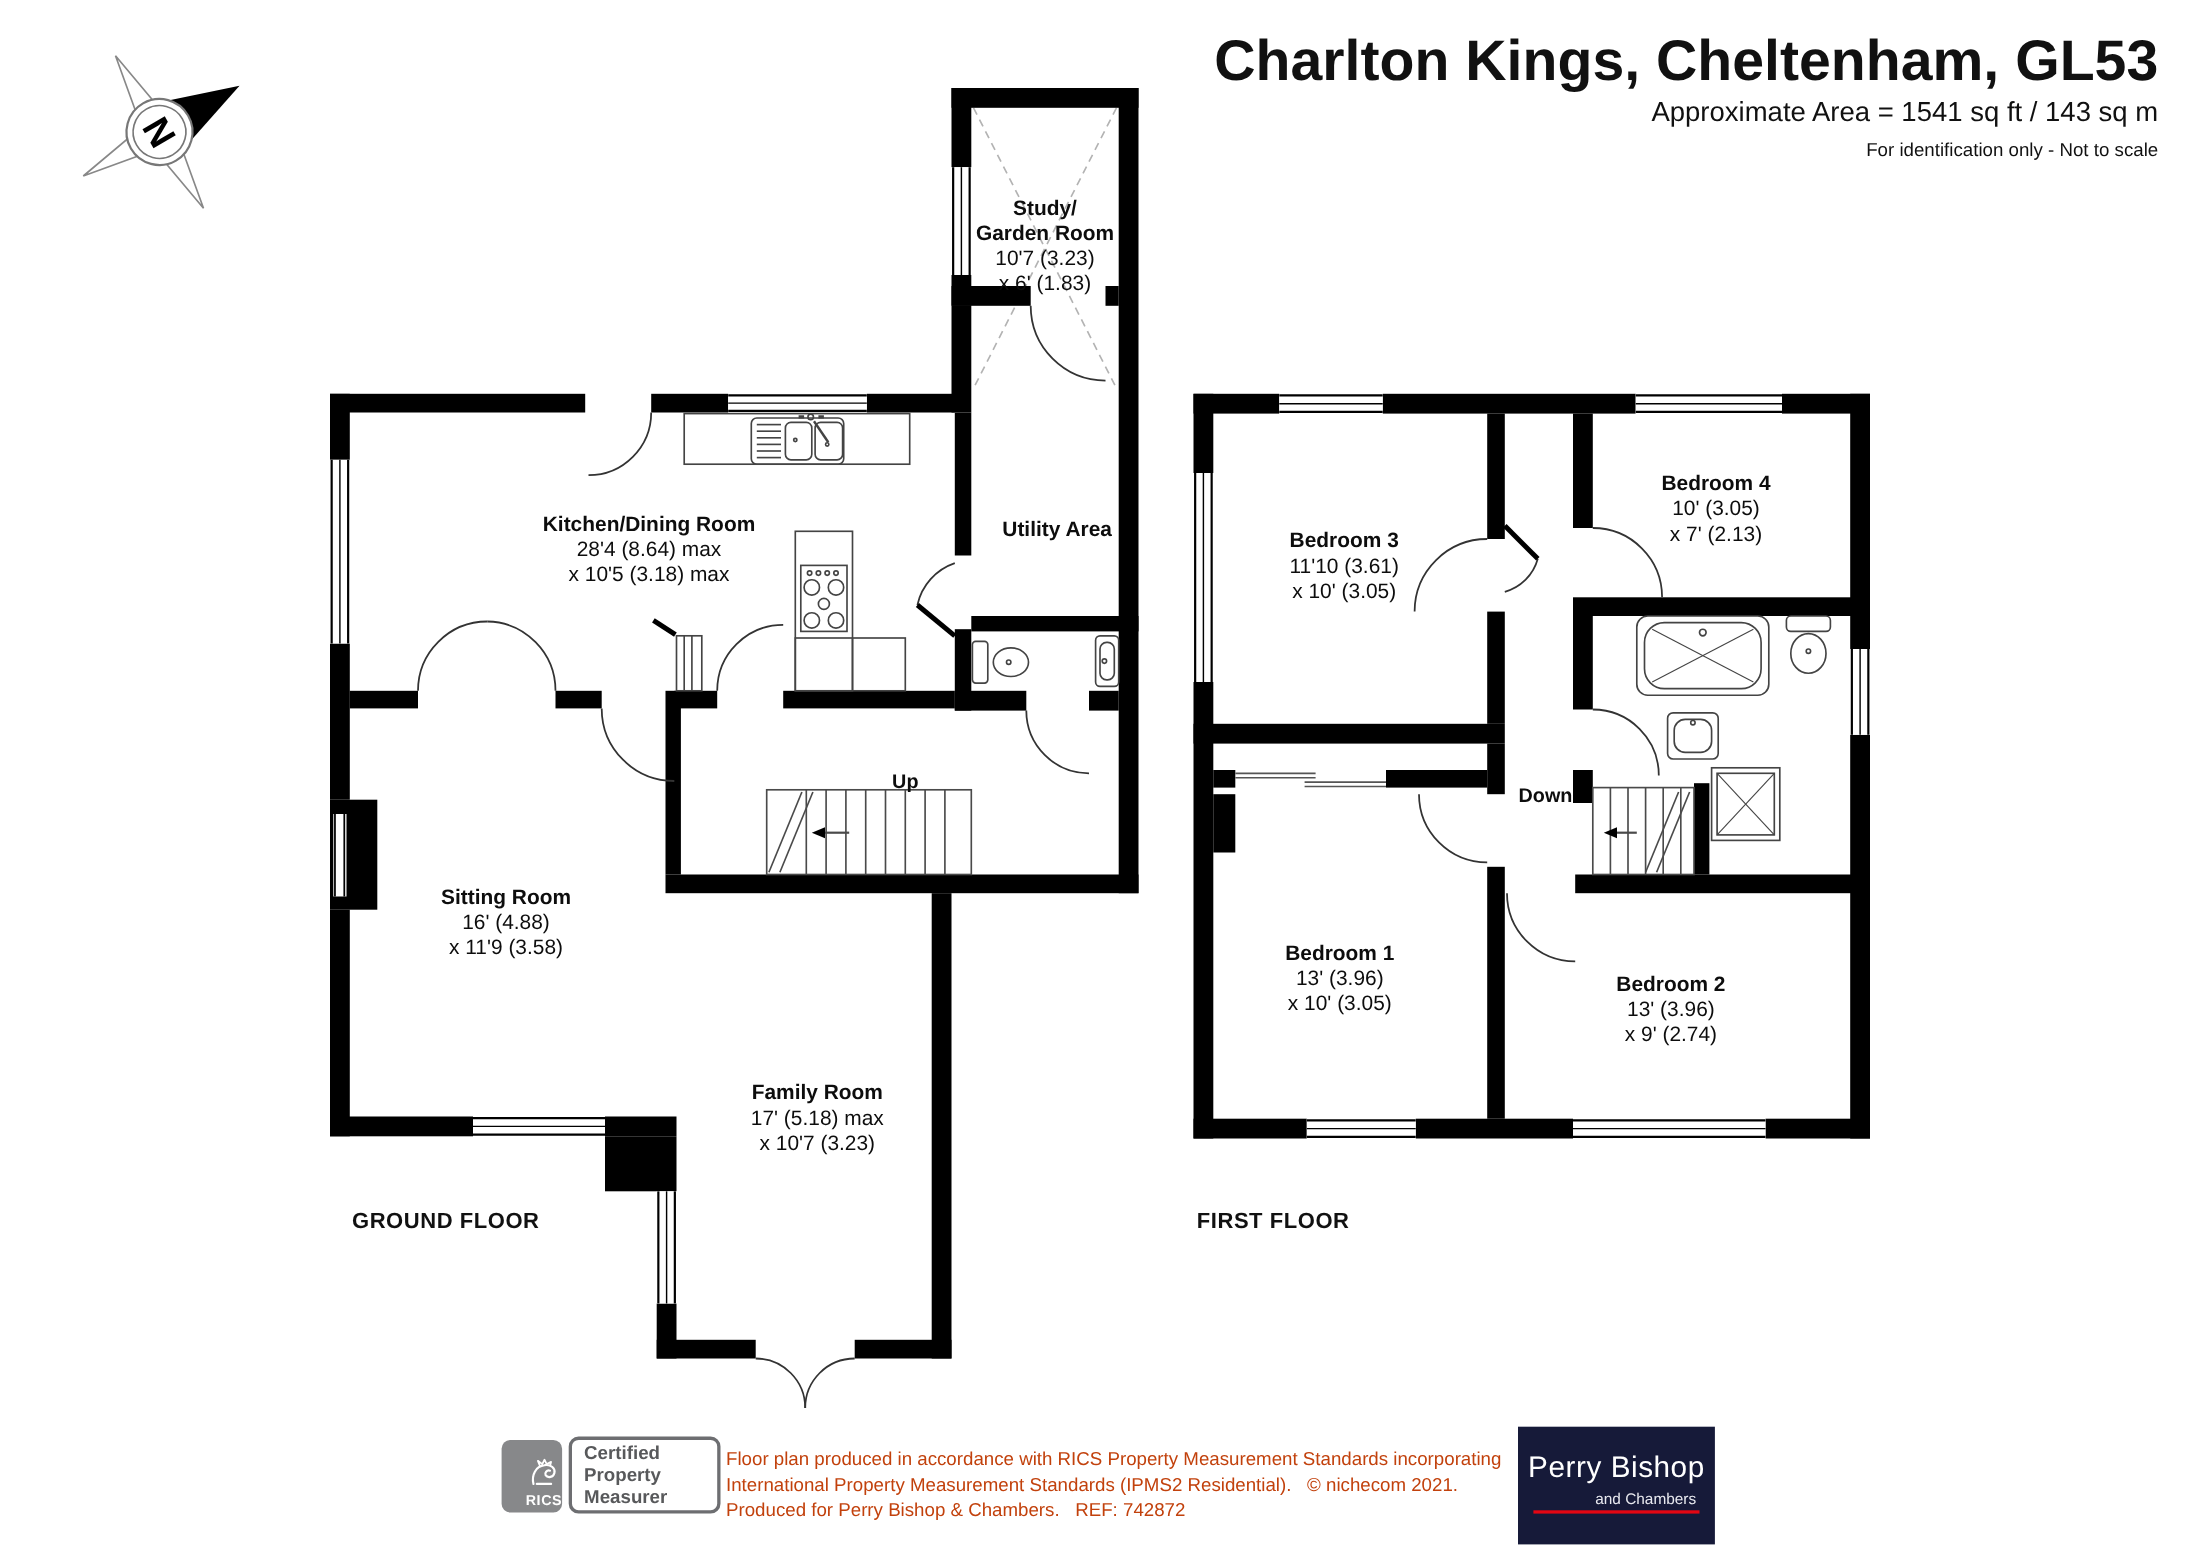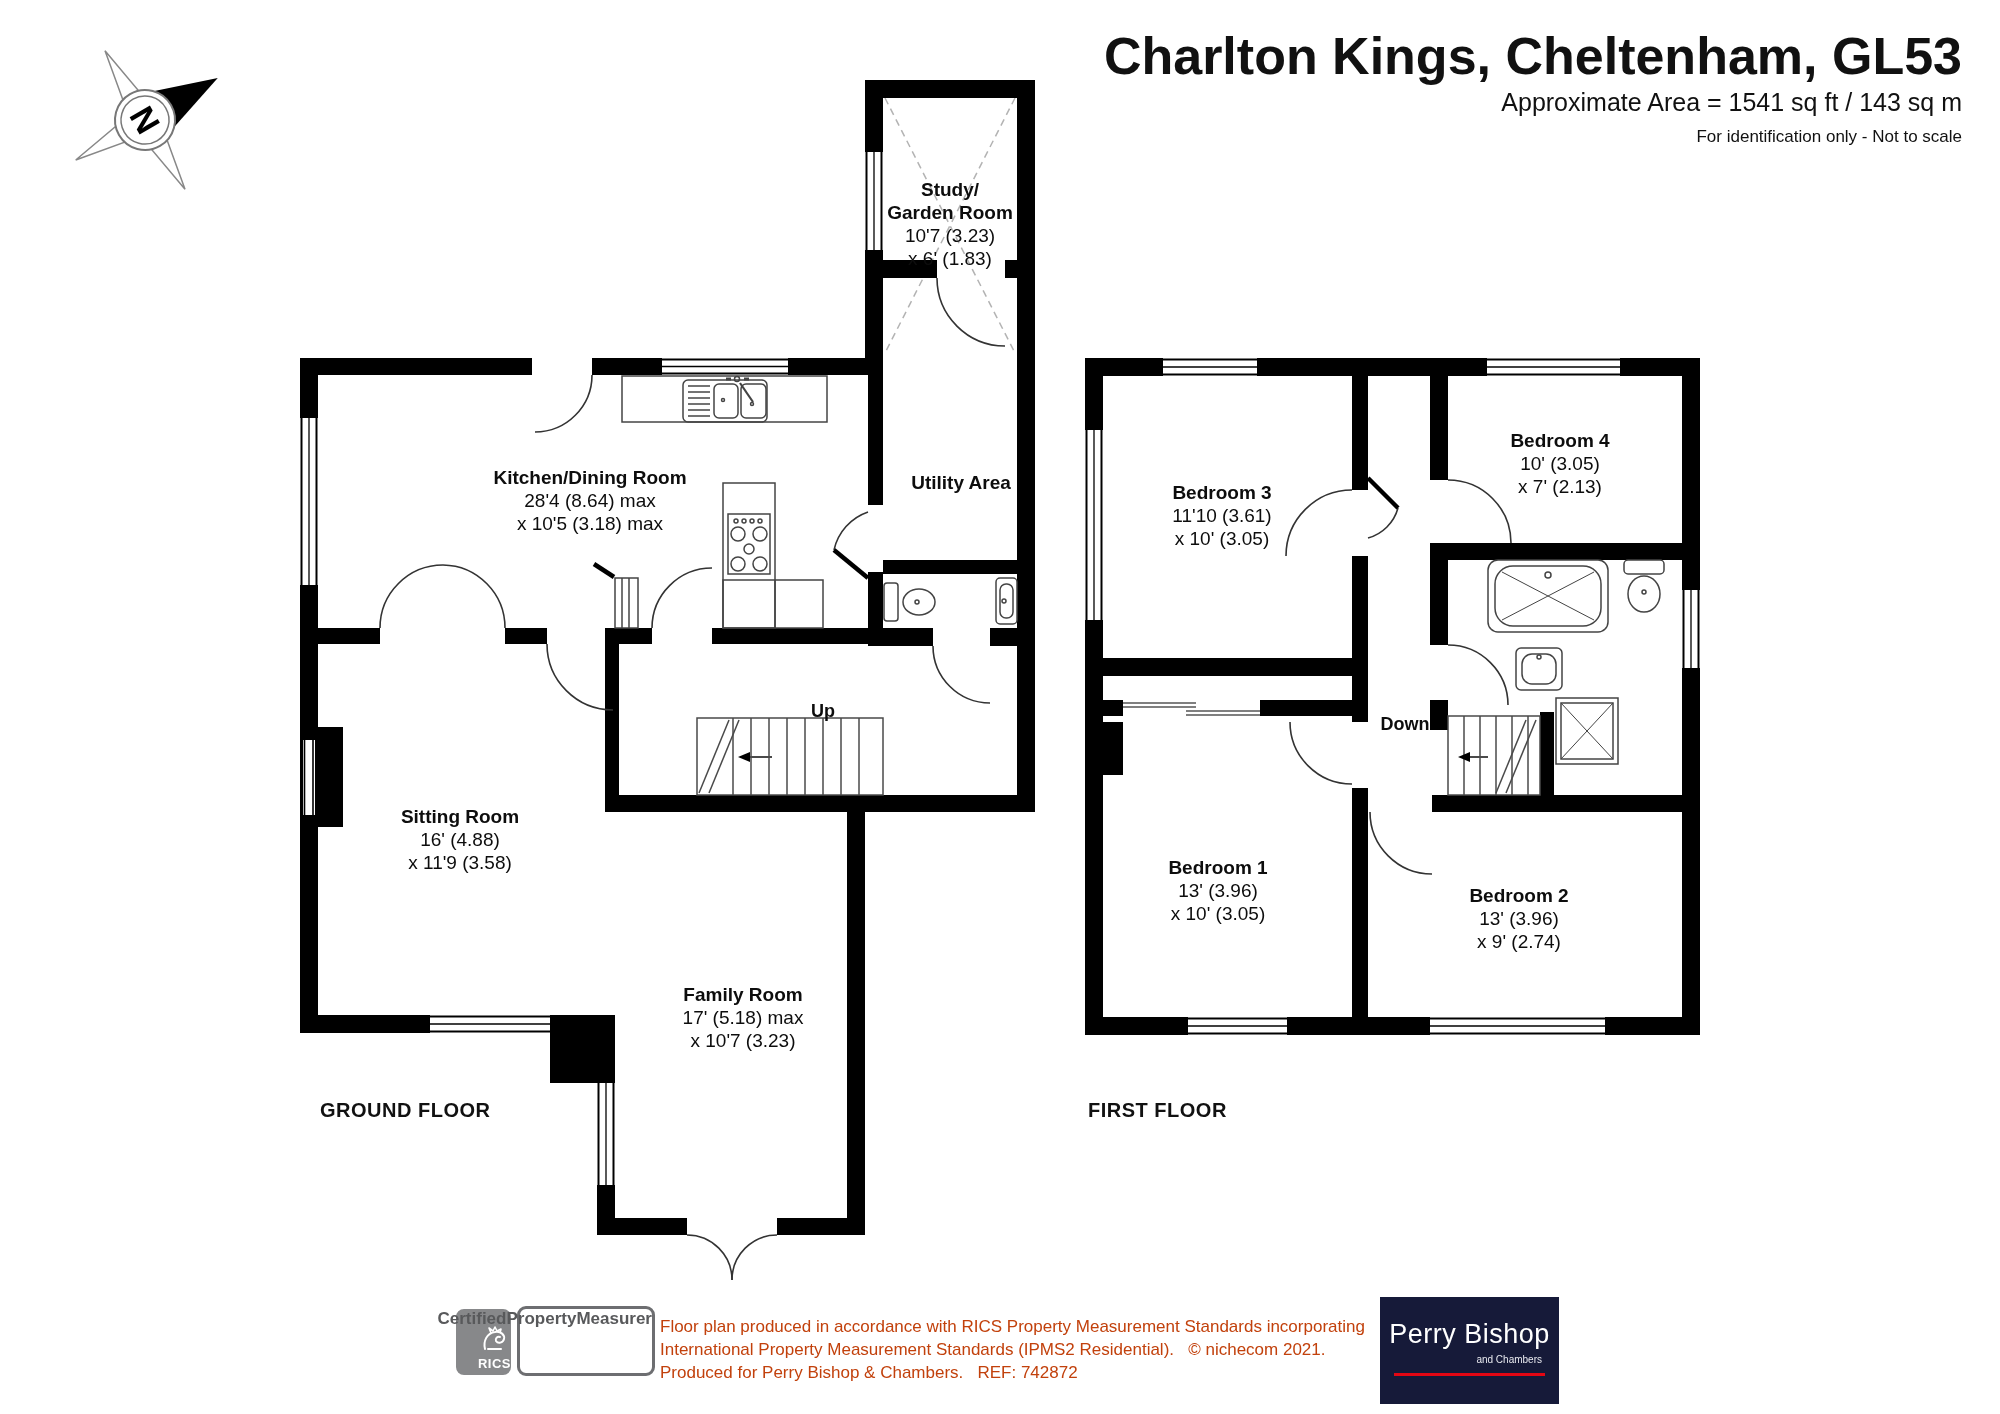--- a/index.html
+++ b/index.html
@@ -14,26 +14,26 @@
   .rlabel{position:absolute;transform:translate(-50%,-50%);text-align:center;
           font-size:19px;line-height:23px;white-space:nowrap;color:#0d0d0d;}
   .rlabel .nm{font-weight:bold;}
   .small-lab{font-size:18px;font-weight:bold;}
   .floorlabel{position:absolute;font-size:20px;font-weight:bold;letter-spacing:.5px;white-space:nowrap;}
   
   .rics-box{position:absolute;left:456px;top:1309px;width:55px;height:66px;background:#87888a;
             border-radius:8px;display:flex;flex-direction:column;align-items:flex-end;justify-content:flex-end;}
   .rics-txt{color:#fff;font-weight:bold;font-size:13px;line-height:13px;margin-bottom:5px;letter-spacing:.5px;}
   .cert-box{position:absolute;left:517px;top:1306px;width:121px;height:64px;border:3px solid #6d6e71;
-            border-radius:9px;display:flex;flex-direction:row;justify-content:flex-end;padding-left:11px;}
+            border-radius:9px;display:flex;flex-direction:column;justify-content:center;padding-left:11px;}
   .cert-box div{font-size:17px;font-weight:bold;color:#58595b;line-height:20px;}
   .disc{position:absolute;left:660px;font-size:17px;color:#c2410c;white-space:pre;}
   .pb-box{position:absolute;left:1380px;top:1297px;width:179px;height:107px;background:#161a39;}
   .pb-name{position:absolute;left:0;right:0;top:22px;text-align:center;color:#fff;font-size:27px;letter-spacing:.5px;}
-  .pb-sub{position:absolute;right:17px;top:57px;color:#e8e9ef;font-size:10px;margin-left:32px;}
+  .pb-sub{position:absolute;right:17px;top:57px;color:#e8e9ef;font-size:14px;margin-left:32px;}
   .pb-line{position:absolute;left:14px;right:14px;top:76px;height:3px;background:#e30613;}
 </style>
 </head>
 <body>
 
 <svg class="plan-svg" width="2000" height="1414" viewBox="0 0 2000 1414">
 
   <g transform="translate(145,120) rotate(60)">
     <path d="M0,-80 L12,-12 L80,0 L12,12 L0,80 L-12,12 L-80,0 L-12,-12 Z" fill="#fff" stroke="#888" stroke-width="1.5"></path>
     <path d="M0,-84 L22,-18 L-22,-18 Z" fill="#000"></path>

